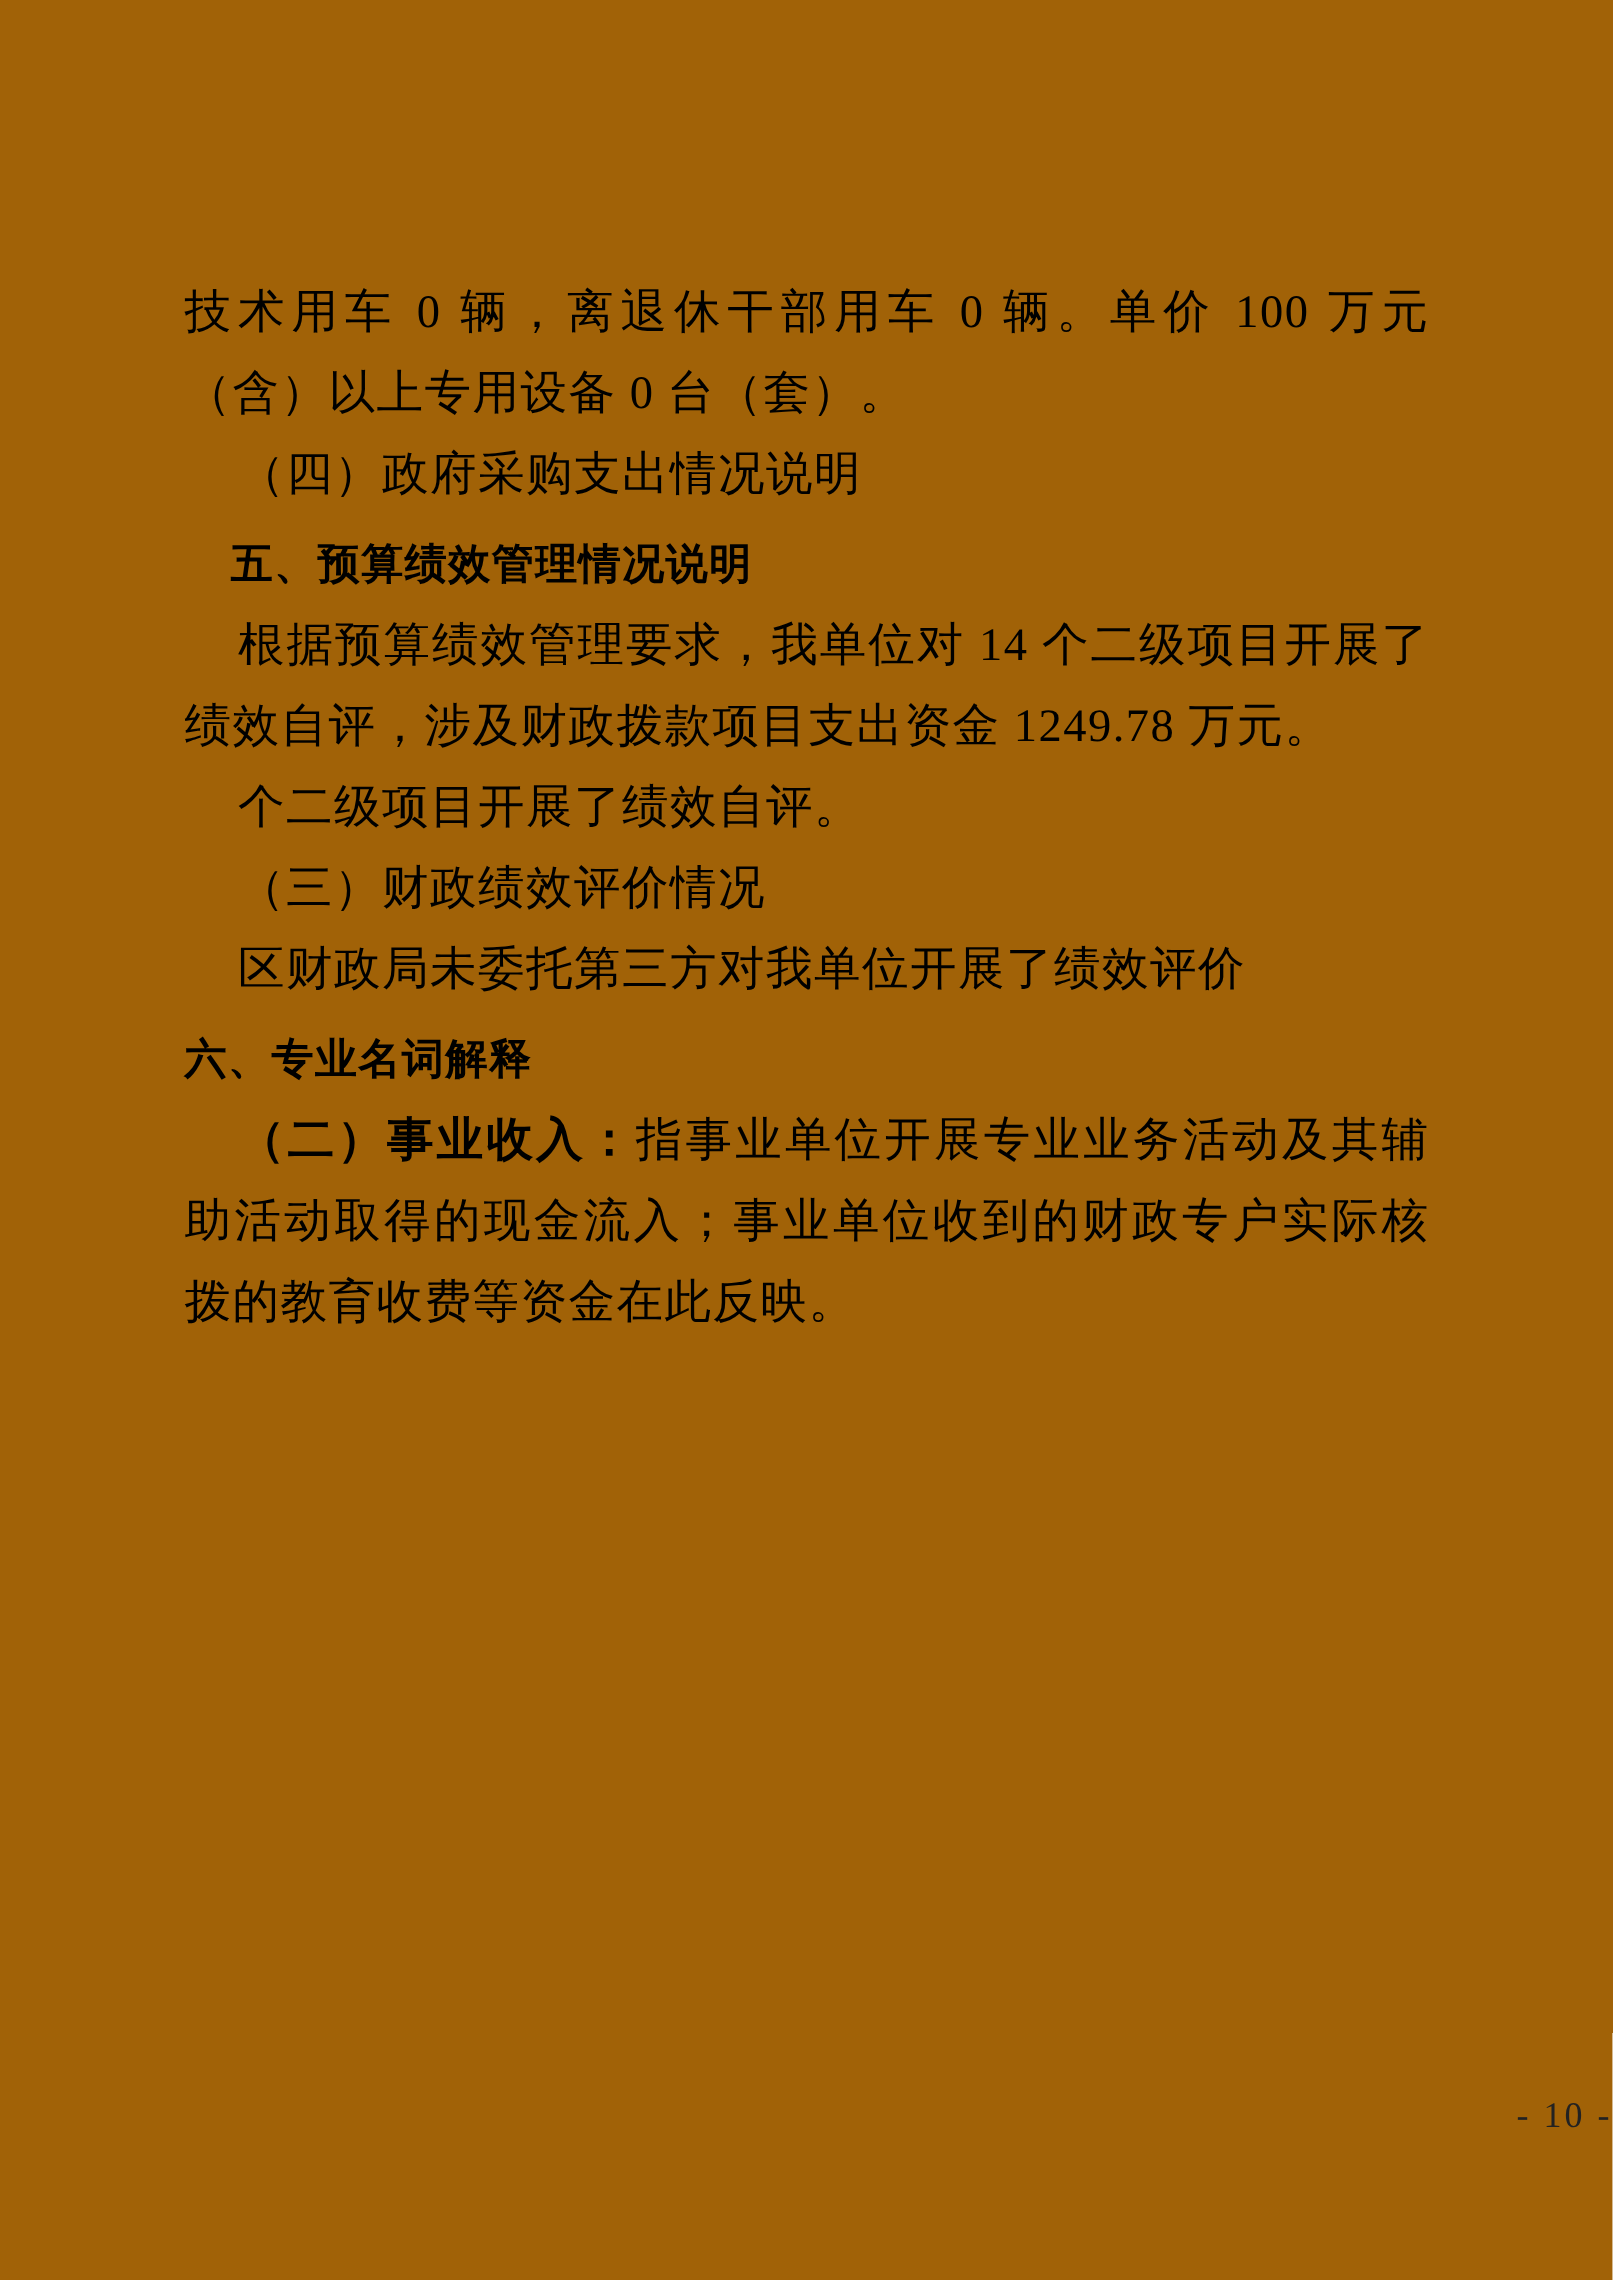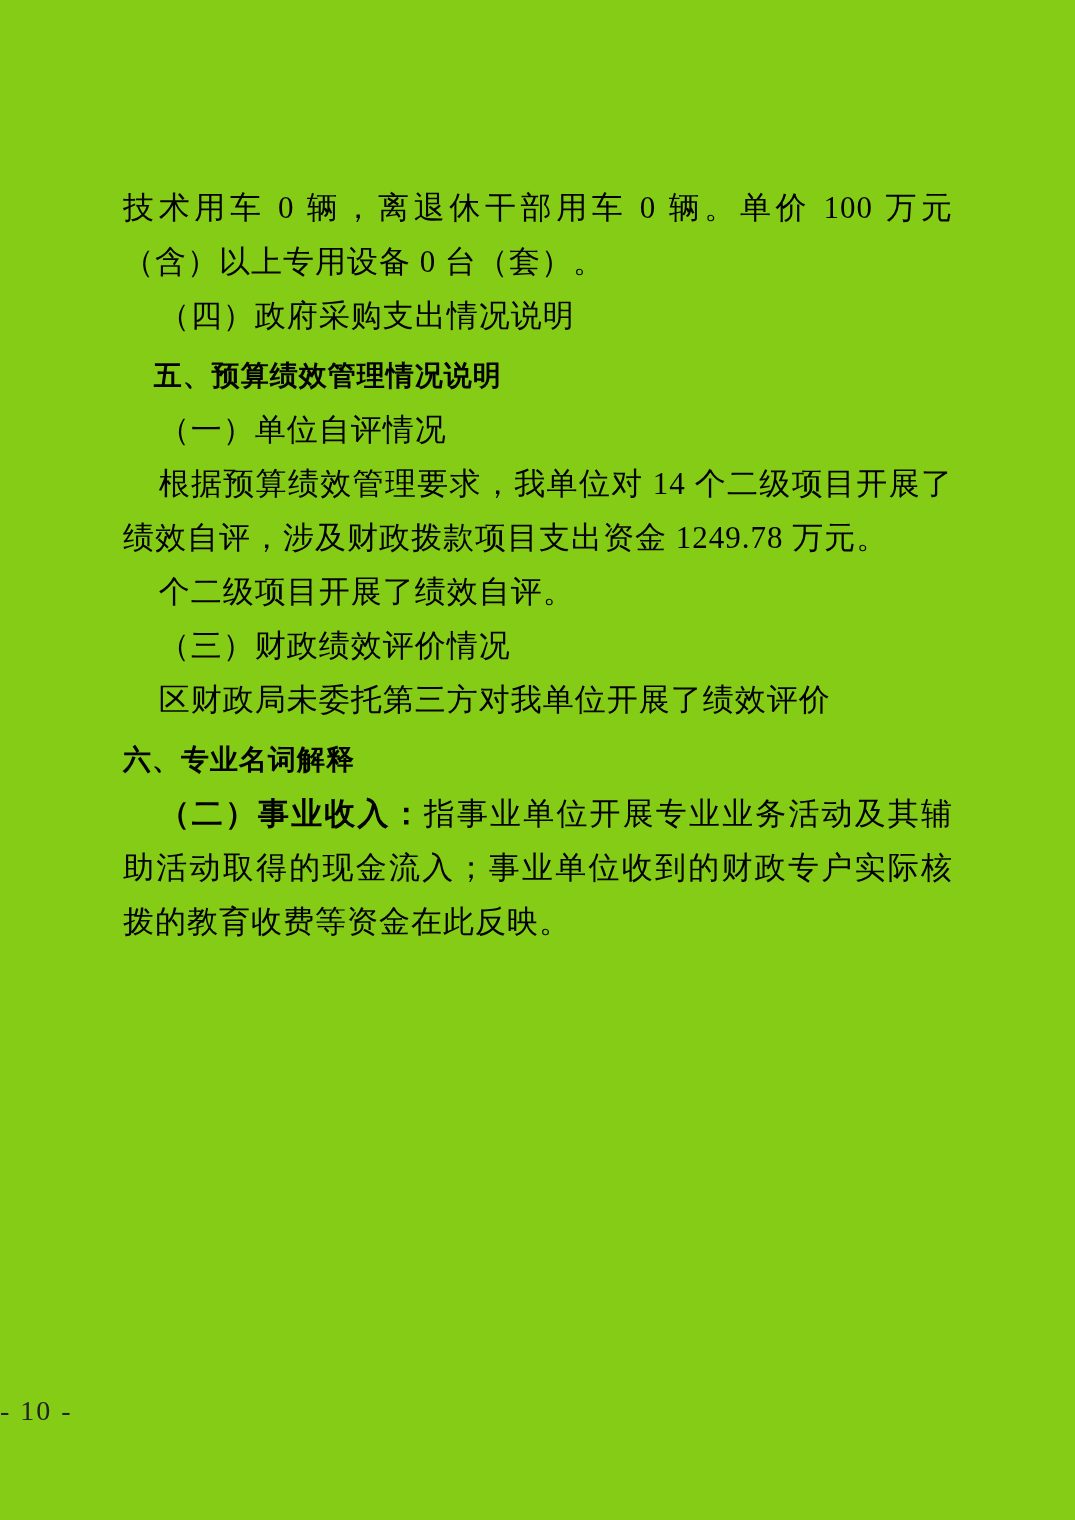--- a/index.html
+++ b/index.html
@@ -4,21 +4,21 @@
 <style>
   html, body {
     margin: 0;
     padding: 0;
     background: #ffffff;
   }
   .page {
     position: relative;
     width: 1075px;
     height: 1520px;
-    background: #84cc16;
+    background: #a16207;
     color: #000000;
     font-family: "Liberation Serif", "DejaVu Serif", serif;
     overflow: hidden;
   }
   .doc-body {
     position: absolute;
     left: 123px;
     top: 181px;
     width: 830px;
   }
@@ -41,41 +41,40 @@
     letter-spacing: 1px;
     text-align: left;
   }
   .section-heading.indented { text-indent: 1.1em; }
   .term-lead { font-weight: bold; }
   .page-footer {
     position: absolute;
     left: 0;
     top: 1396px;
     width: 100%;
-    text-align: left;
-    font-size: 28px;
+    text-align: right;
+    font-size: 24px;
     line-height: 30px;
     color: #222222;
     letter-spacing: 2px;
   }
 </style>
 </head>
 <body>
 
 <div class="page">
   <div class="doc-body">
 
     <p class="para no-indent">技术用车 0 辆，离退休干部用车 0 辆。单价 100 万元（含）以上专用设备 0 台（套）。</p>
 
     <p class="para indent-1">（四）政府采购支出情况说明</p>
 
 
     <h2 class="section-heading indented">五、预算绩效管理情况说明</h2>
 
-    <p class="para indent-1">（一）单位自评情况</p>
 
     <p class="para indent-1">根据预算绩效管理要求，我单位对 14 个二级项目开展了绩效自评，涉及财政拨款项目支出资金 1249.78 万元。</p>
 
 
     <p class="para indent-1">个二级项目开展了绩效自评。</p>
 
     <p class="para indent-1">（三）财政绩效评价情况</p>
 
     <p class="para indent-1">区财政局未委托第三方对我单位开展了绩效评价</p>
 

